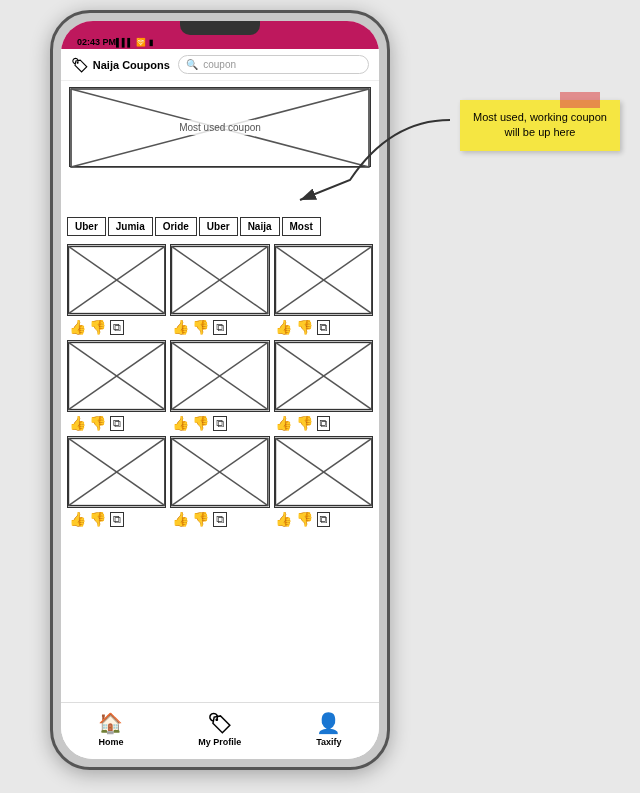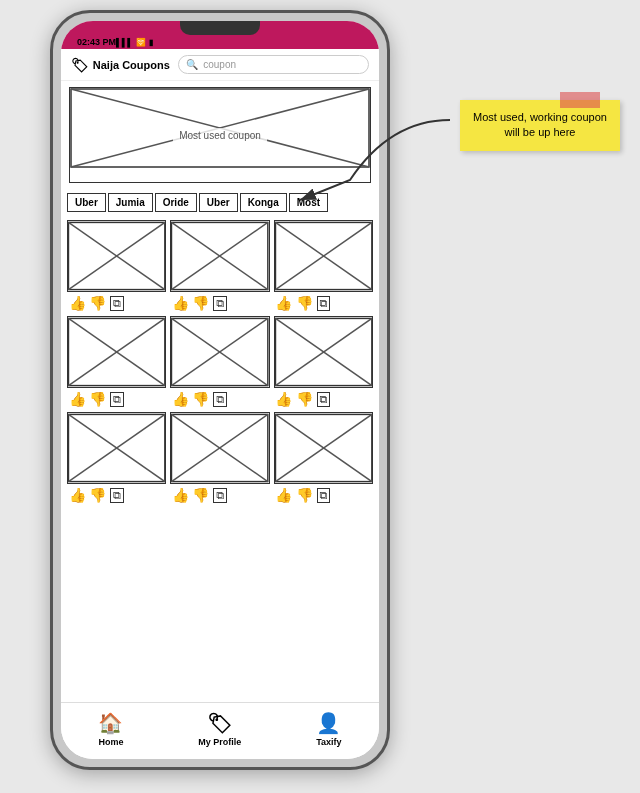--- a/index.html
+++ b/index.html
@@ -126,21 +126,21 @@
       display: flex;
       align-items: center;
       gap: 4px;
       color: #999;
     }
     
     .banner {
       background: #fff;
       border: 1.5px solid #333;
       margin: 6px 8px;
-      height: 96px;
+      height: 80px;
       position: relative;
       display: flex;
       align-items: center;
       justify-content: center;
       flex-shrink: 0;
     }
     .banner-x {
       position: absolute;
       top: 0; left: 0; right: 0; bottom: 0;
     }
@@ -151,20 +151,21 @@
       background: rgba(255,255,255,0.8);
       padding: 2px 6px;
     }
     
     .cat-tabs {
       display: flex;
       padding: 4px 6px;
       gap: 2px;
       background: #fff;
       flex-shrink: 0;
+      margin-top: 40px;
     }
     .cat-tab {
       border: 1.5px solid #333;
       padding: 3px 7px;
       font-size: 10px;
       font-weight: bold;
       background: #fff;
       cursor: pointer;
     }
     
@@ -299,21 +300,21 @@
           <line x1="299" y1="1" x2="1" y2="79" stroke="#555" stroke-width="1.5"></line>
         </svg>
         <span class="banner-label">Most used coupon</span>
       </div>
 
       <div class="cat-tabs">
         <button class="cat-tab">Uber</button>
         <button class="cat-tab">Jumia</button>
         <button class="cat-tab">Oride</button>
         <button class="cat-tab">Uber</button>
-        <button class="cat-tab">Konga</button>
+        <button class="cat-tab">Naija</button>
         <button class="cat-tab">Most</button>
       </div>
 
       <div class="coupon-grid-area">
 
         <div class="grid-row">
           <div class="coupon-card">
             <div class="coupon-img">
               <svg viewBox="0 0 100 70">
                   <rect x="0.5" y="0.5" width="99" height="69" fill="none" stroke="#333" stroke-width="1.5"></rect>

